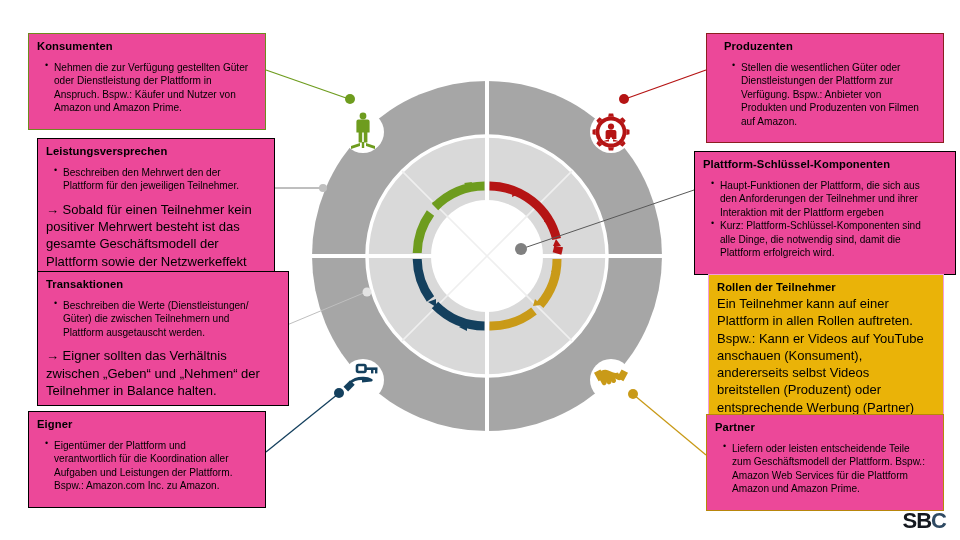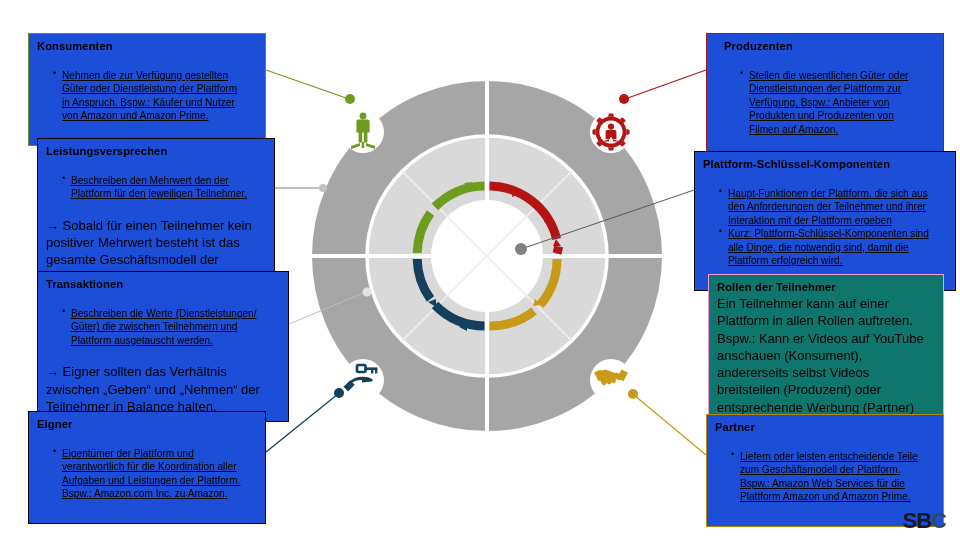--- a/index.html
+++ b/index.html
@@ -4,49 +4,49 @@
 <style>
   html,body{margin:0;padding:0;}
   body{
     width:960px;height:540px;background:#ffffff;overflow:hidden;
     font-family:"Liberation Sans", sans-serif;position:relative;
   }
   .stage{position:absolute;inset:0;width:960px;height:540px;}
   svg.layer{position:absolute;left:0;top:0;width:960px;height:540px;}
 
   .box{
-    position:absolute;background:#1d4ed8;border:1.2px solid #000;
+    position:absolute;background:#ec4899;border:1.2px solid #000;
     box-sizing:border-box;padding:5px 8px 6px 8px;z-index:5;
   }
   .box h4{
     margin:0 0 1px 0;font-size:11.2px;font-weight:bold;color:#000;
     letter-spacing:.1px;line-height:1.25;
   }
-  .box ul{margin:16px;padding:0;list-style:none;text-decoration:underline;}
+  .box ul{margin:8px;padding:0;list-style:none;}
   .box li{
     font-size:10.1px;line-height:1.33;color:#000;
     position:relative;padding-left:9px;margin-bottom:0px;
   }
   .box li:before{
     content:"\2022";position:absolute;left:0;top:-1px;font-size:9px;color:#000;
   }
   .box p.arrow{
     margin:0;font-size:13px;line-height:1.33;color:#000;
   }
   .box p.plain{margin:0;font-size:10.1px;line-height:1.33;color:#000;}
 
   #box-konsumenten{left:28px;  top:33px;  width:238px; border-color:#6e8b1e;}
   #box-leistung{   left:37px;  top:138px; width:238px; border-color:#000000;}
   #box-transakt{   left:37px;  top:271px; width:252px; border-color:#000000;}
   #box-eigner{     left:28px;  top:411px; width:238px; border-color:#000000;}
 
   #box-produzenten{left:706px; top:33px;  width:238px; border-color:#8c1f1f;padding-left:17px;}
   #box-komponenten{left:694px; top:151px; width:262px; border-color:#000000;}
   #box-rollen{     left:708px; top:274px; width:236px; border-color:#f49ddb;
-                   background:#0f766e;}
+                   background:#eab308;}
   #box-partner{    left:706px; top:414px; width:238px; border-color:#b8860b;}
 
   #box-rollen h4{font-size:11.2px;}
   #box-rollen p.plain{font-size:13px;}
 
   .logo{
     position:absolute;right:14px;bottom:6px;z-index:6;
     font-family:"Liberation Sans", sans-serif;font-weight:bold;
     font-size:22px;letter-spacing:-1px;color:#14181f;
   }

